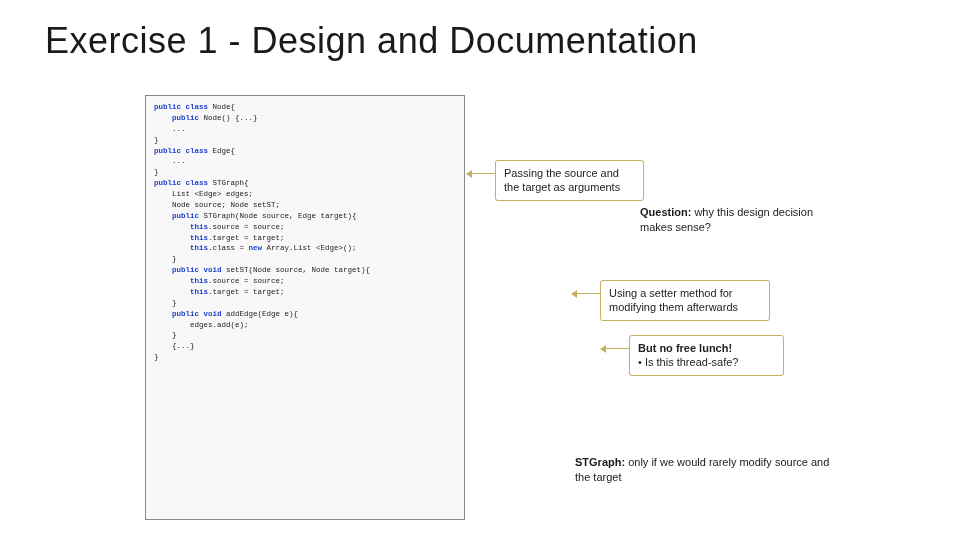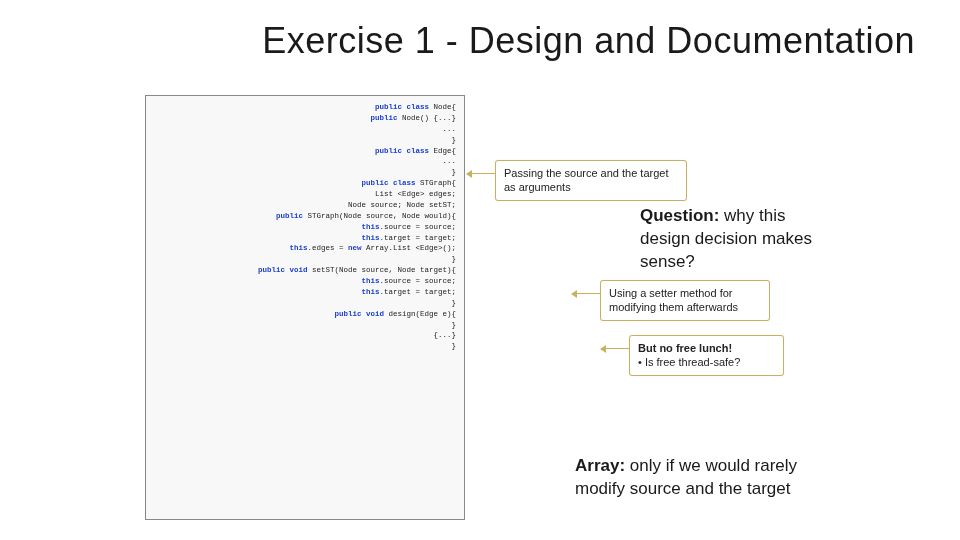--- a/index.html
+++ b/index.html
@@ -1,31 +1,30 @@
 <!DOCTYPE html>
 <html><head>
 <meta charset="utf-8">
 <style>
   * { box-sizing: border-box; margin: 0; padding: 0; }
   html, body { width: 960px; height: 540px; background: #fff; font-family: "Segoe UI", Arial, sans-serif; }
   .slide { position: relative; width: 960px; height: 540px; padding: 20px 45px 0 45px; }
-  .title { font-size: 36px; font-weight: 400; color: #1a1a1a; letter-spacing: 0.5px; margin-bottom: 10px; text-align: right; }
+  .title { font-size: 36px; font-weight: 400; color: #1a1a1a; letter-spacing: 0.5px; margin-bottom: 10px; }
   .codebox {
     position: absolute;
     left: 145px; top: 95px;
     width: 320px; height: 425px;
     border: 1px solid #888;
     background: #f8f8f8;
     font-family: "Courier New", monospace;
     font-size: 7.5px;
     line-height: 1.45;
     color: #222;
     padding: 6px 8px;
     overflow: hidden;
-    text-align: right;
   }
   .codebox .kw { color: #1a3fcf; font-weight: bold; }
   .codebox div { white-space: pre; }
   .hi-olive {
     position: absolute;
     background: rgba(160,150,60,0.55);
     border: 1px solid rgba(160,150,60,0.85);
     border-radius: 2px;
     pointer-events: none;
   }
@@ -51,21 +50,21 @@
     content: "";
     position: absolute;
     left: -30px; top: 9px;
     width: 0; height: 0;
     border-right: 6px solid #c8b060;
     border-top: 4px solid transparent;
     border-bottom: 4px solid transparent;
   }
   .label {
     position: absolute;
-    font-size: 17px;
+    font-size: 11px;
     line-height: 1.35;
     color: #1a1a1a;
   }
   .label b, .callout b { font-weight: bold; }
 </style>
 </head>
 <body>
 <div class="slide">
   <h1 class="title">Exercise 1 - Design and Documentation</h1>
 
@@ -76,48 +75,49 @@
     <div><span class="kw">public</span> <span class="kw">class</span> <span>Node</span>{</div>
     <div>    <span class="kw">public</span> <span>Node</span>() {...}</div>
     <div>    ...</div>
     <div>}</div>
     <div><span class="kw">public</span> <span class="kw">class</span> <span>Edge</span>{</div>
     <div>    ...</div>
     <div>}</div>
     <div><span class="kw">public</span> <span class="kw">class</span> <span>STGraph</span>{</div>
     <div>    <span>List &lt;Edge&gt; edges;</span></div>
     <div>    <span>Node source; Node setST;</span></div>
-    <div>    <span class="kw">public</span> <span>STGraph(Node source, Node would)</span>{</div>
+    <div>    <span class="kw">public</span> <span>STGraph(Node source, Edge target)</span>{</div>
     <div>        <span class="kw">this</span>.<span>source = source;</span></div>
     <div>        <span class="kw">this</span>.<span>target = target;</span></div>
-    <div>        <span class="kw">this</span>.<span>edges = </span><span class="kw">new</span> <span>Array.List &lt;Edge&gt;();</span></div>
+    <div>        <span class="kw">this</span>.<span>class = </span><span class="kw">new</span> <span>Array.List &lt;Edge&gt;();</span></div>
     <div>    }</div>
     <div>    <span class="kw">public</span> <span class="kw">void</span> <span>setST(Node source, Node target)</span>{</div>
     <div>        <span class="kw">this</span>.<span>source = source;</span></div>
     <div>        <span class="kw">this</span>.<span>target = target;</span></div>
     <div>    }</div>
-    <div>    <span class="kw">public</span> <span class="kw">void</span> <span>design(Edge e)</span>{</div>
+    <div>    <span class="kw">public</span> <span class="kw">void</span> <span>addEdge(Edge e)</span>{</div>
+    <div>        <span>edges.add(e);</span></div>
     <div>    }</div>
     <div>    {...}</div>
     <div>}</div>
   </div>
 
-  <div class="callout" style="left:495px; top:160px; width:192px;">
+  <div class="callout" style="left:495px; top:160px; width:149px;">
     <span>Passing the source and the target as arguments</span>
   </div>
 
   <div class="callout" style="left:600px; top:280px; width:170px;">
     <span>Using a setter method for modifying them afterwards</span>
   </div>
 
   <div class="callout" style="left:605px; top:335px; width:155px;margin-left:24px;">
     <b>But no free lunch!</b><br>
-    <span>• Is free thread-safe?</span>
+    <span>• Is this thread-safe?</span>
   </div>
 
   <div class="label" style="left:640px; top:205px; width:200px;">
     <b>Question:</b> <span>why this design decision makes sense?</span>
   </div>
 
   <div class="label" style="left:575px; top:455px; width:260px;">
-    <b>Array:</b> <span>only if we would rarely modify source and the target</span>
+    <b>STGraph:</b> <span>only if we would rarely modify source and the target</span>
   </div>
 </div>
 
 </body></html>

